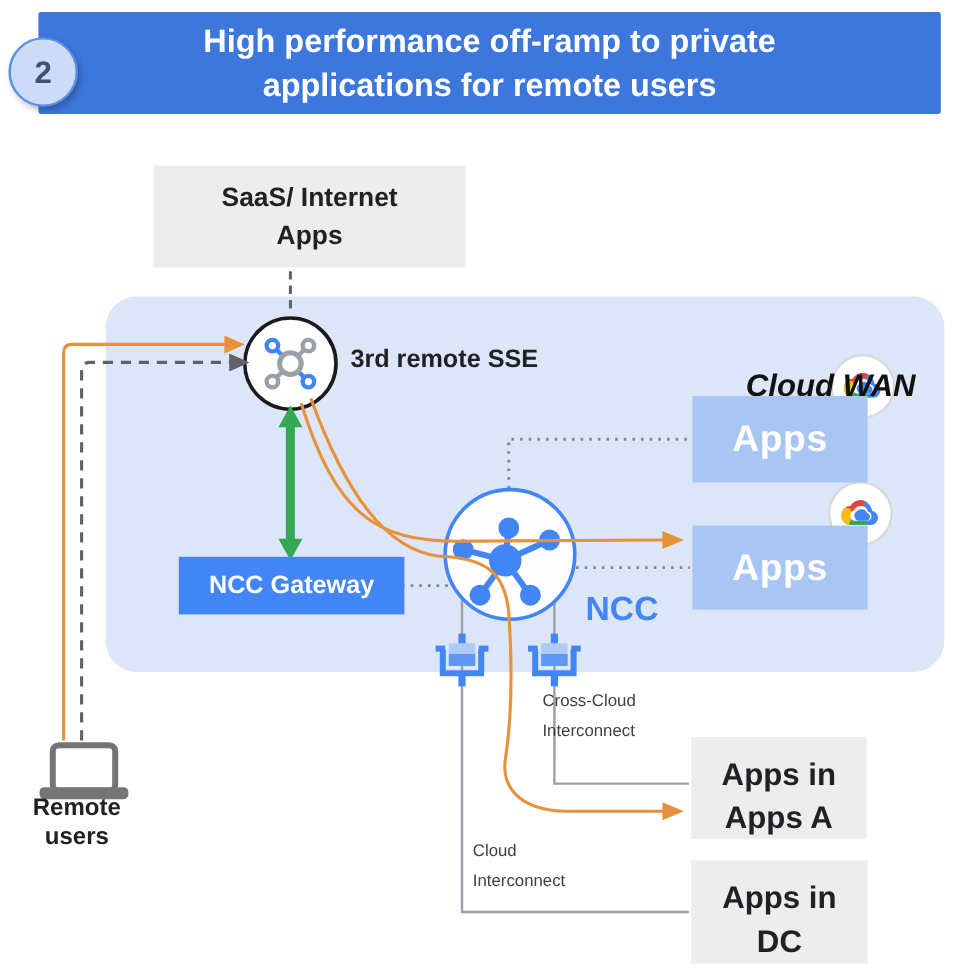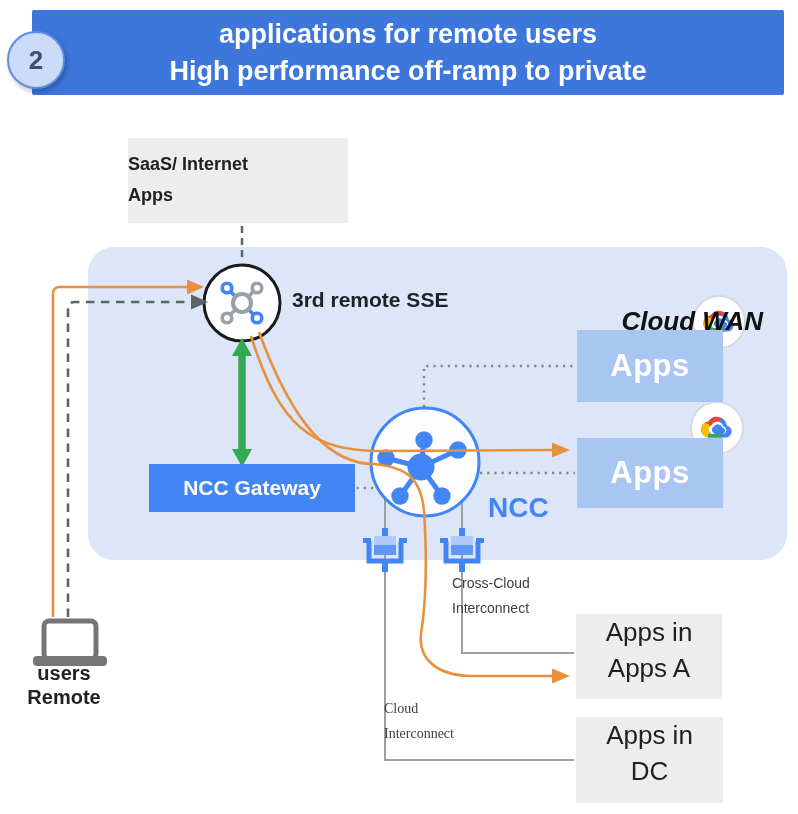--- a/index.html
+++ b/index.html
@@ -16,40 +16,40 @@
   .lbl{position:absolute;z-index:3;}
 
   .banner{left:32px;top:10px;width:752px;height:85px;background:var(--banner);
           color:#fff;text-align:center;font-weight:bold;font-size:27px;line-height:37px;
           padding-top:6px;box-sizing:border-box;border-radius:2px;}
   .badge{left:7px;top:31px;width:54px;height:54px;border-radius:50%;
          background:var(--badge-fill);border:2px solid var(--badge-border);
          color:var(--badge-text);font-weight:bold;font-size:26px;line-height:54px;
          text-align:center;z-index:4;box-shadow:2px 3px 5px rgba(0,0,0,.25);}
 
-  .saas-box{left:128px;top:138px;width:220px;height:85px;background:var(--gray-box);
-            color:var(--text-dark);font-weight:bold;font-size:18px;line-height:31px;
-            text-align:left;padding-top:11px;box-sizing:border-box;}
+  .saas-box{left:128px;top:138px;width:260px;height:85px;background:var(--gray-box);
+            color:var(--text-dark);font-weight:bold;font-size:22px;line-height:31px;
+            text-align:center;padding-top:11px;box-sizing:border-box;}
   .sse-label{left:292px;top:288px;font-weight:bold;font-size:21px;color:var(--text-dark);}
   .cloudwan-label{left:600px;top:262px;width:163px;text-align:right;font-style:italic;
                   font-weight:bold;font-size:26px;color:#111;margin-top:44px;}
   .apps-box{width:146px;background:var(--apps-box);color:#fff;font-weight:bold;
             font-size:31px;text-align:center;letter-spacing:.5px;}
   .apps1{left:577px;top:330px;height:72px;line-height:72px;}
   .apps2{left:577px;top:438px;height:70px;line-height:70px;}
-  .gateway{left:149px;top:464px;width:206px;height:48px;background:var(--gateway);
+  .gateway{left:149px;top:464px;width:188px;height:48px;background:var(--gateway);
            color:#fff;font-weight:bold;font-size:21px;line-height:48px;text-align:center;}
   .ncc-label{left:488px;top:492px;color:var(--blue);font-weight:bold;font-size:28px;}
-  .gbox{background:var(--gray-box);color:var(--text-dark);font-weight:normal;font-size:26px;
-        line-height:36px;text-align:center;padding-top:0;box-sizing:border-box;}
+  .gbox{background:var(--gray-box);color:var(--text-dark);font-weight:bold;font-size:26px;
+        line-height:36px;text-align:center;padding-top:13px;box-sizing:border-box;}
   .cloud-a{left:576px;top:614px;width:146px;height:85px;}
   .apps-dc{left:576px;top:717px;width:147px;height:86px;}
   .wire-note{font-size:14px;color:var(--label-gray);line-height:25px;}
   .cross-label{left:452px;top:571px;}
-  .ci-label{left:384px;top:696px;font-family:Liberation Serif, serif;}
+  .ci-label{left:394px;top:696px;}
   .remote{left:8px;top:661px;width:112px;text-align:center;font-weight:bold;
           font-size:20px;line-height:24px;color:var(--text-dark);}
 
   
   .s-orange{stroke:var(--orange);} .f-orange{fill:var(--orange);}
   .s-gline{stroke:var(--line-gray);} .s-dash{stroke:var(--dash-gray);} .f-dash{fill:var(--dash-gray);}
   .s-dot{stroke:var(--dot-gray);}
   .s-blue{stroke:var(--blue);} .f-blue{fill:var(--blue);}
   .s-green{stroke:var(--green);} .f-green{fill:var(--green);}
 </style>
@@ -168,22 +168,22 @@
     </g>
 
     <g>
       <rect x="44" y="621" width="52" height="38" rx="5" fill="#fff" stroke="var(--laptop-gray)" stroke-width="5"></rect>
       <rect x="33" y="656" width="74" height="10" rx="4" fill="var(--laptop-gray)"></rect>
     </g>
   </svg>
 
   <div class="lbl badge">2</div>
   <div class="lbl banner">
+    <div>High performance off-ramp to private</div>
     <div>applications for remote users</div>
-    <div>High performance off-ramp to private</div>
   </div>
 
   <div class="lbl saas-box">
     <div>SaaS/ Internet</div>
     <div>Apps</div>
   </div>
 
   <div class="lbl sse-label">3rd remote SSE</div>
 
   <div class="lbl cloudwan-label">Cloud WAN</div>
@@ -209,17 +209,17 @@
     <div>Cross-Cloud</div>
     <div>Interconnect</div>
   </div>
 
   <div class="lbl wire-note ci-label">
     <div>Cloud</div>
     <div>Interconnect</div>
   </div>
 
   <div class="lbl remote">
+    <div>Remote</div>
     <div>users</div>
-    <div>Remote</div>
   </div>
 
 </div>
 
 </body></html>

